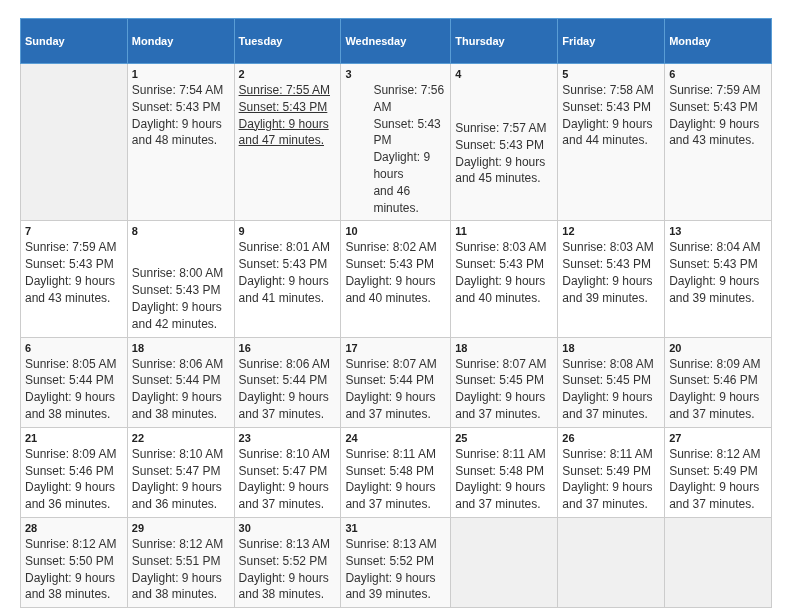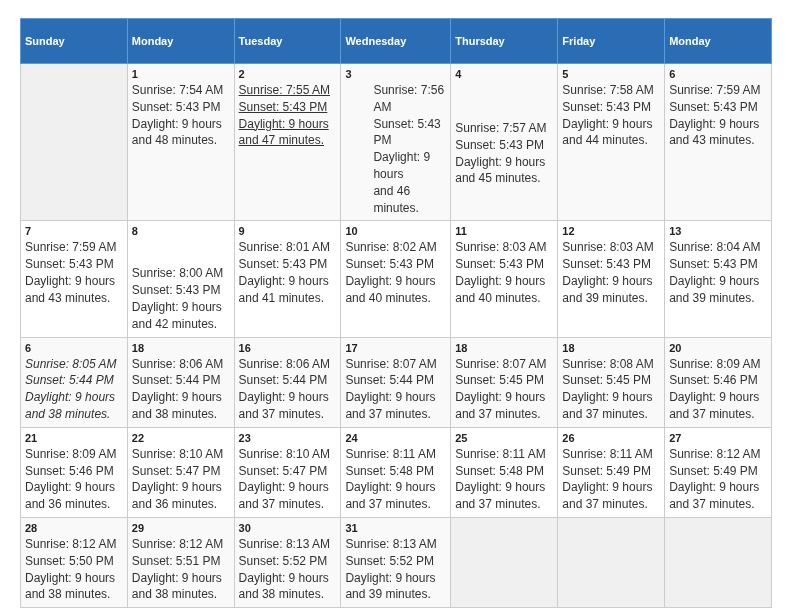--- a/index.html
+++ b/index.html
@@ -199,21 +199,21 @@
             <div class="day-num">13</div>
             <div class="day-info" style="white-space: pre-line;">Sunrise: 8:04 AM
 Sunset: 5:43 PM
 Daylight: 9 hours
 and 39 minutes.</div>
           </td>
         </tr>
         <tr>
           <td>
             <div class="day-num">6</div>
-            <div class="day-info" style="white-space: pre-line; font-style: italic;">Sunrise: 8:05 AM
+            <div class="day-info" style="white-space: pre-line;">Sunrise: 8:05 AM
 Sunset: 5:44 PM
 Daylight: 9 hours
 and 38 minutes.</div>
           </td>
           <td>
             <div class="day-num">18</div>
             <div class="day-info" style="white-space: pre-line;">Sunrise: 8:06 AM
 Sunset: 5:44 PM
 Daylight: 9 hours
 and 38 minutes.</div>

